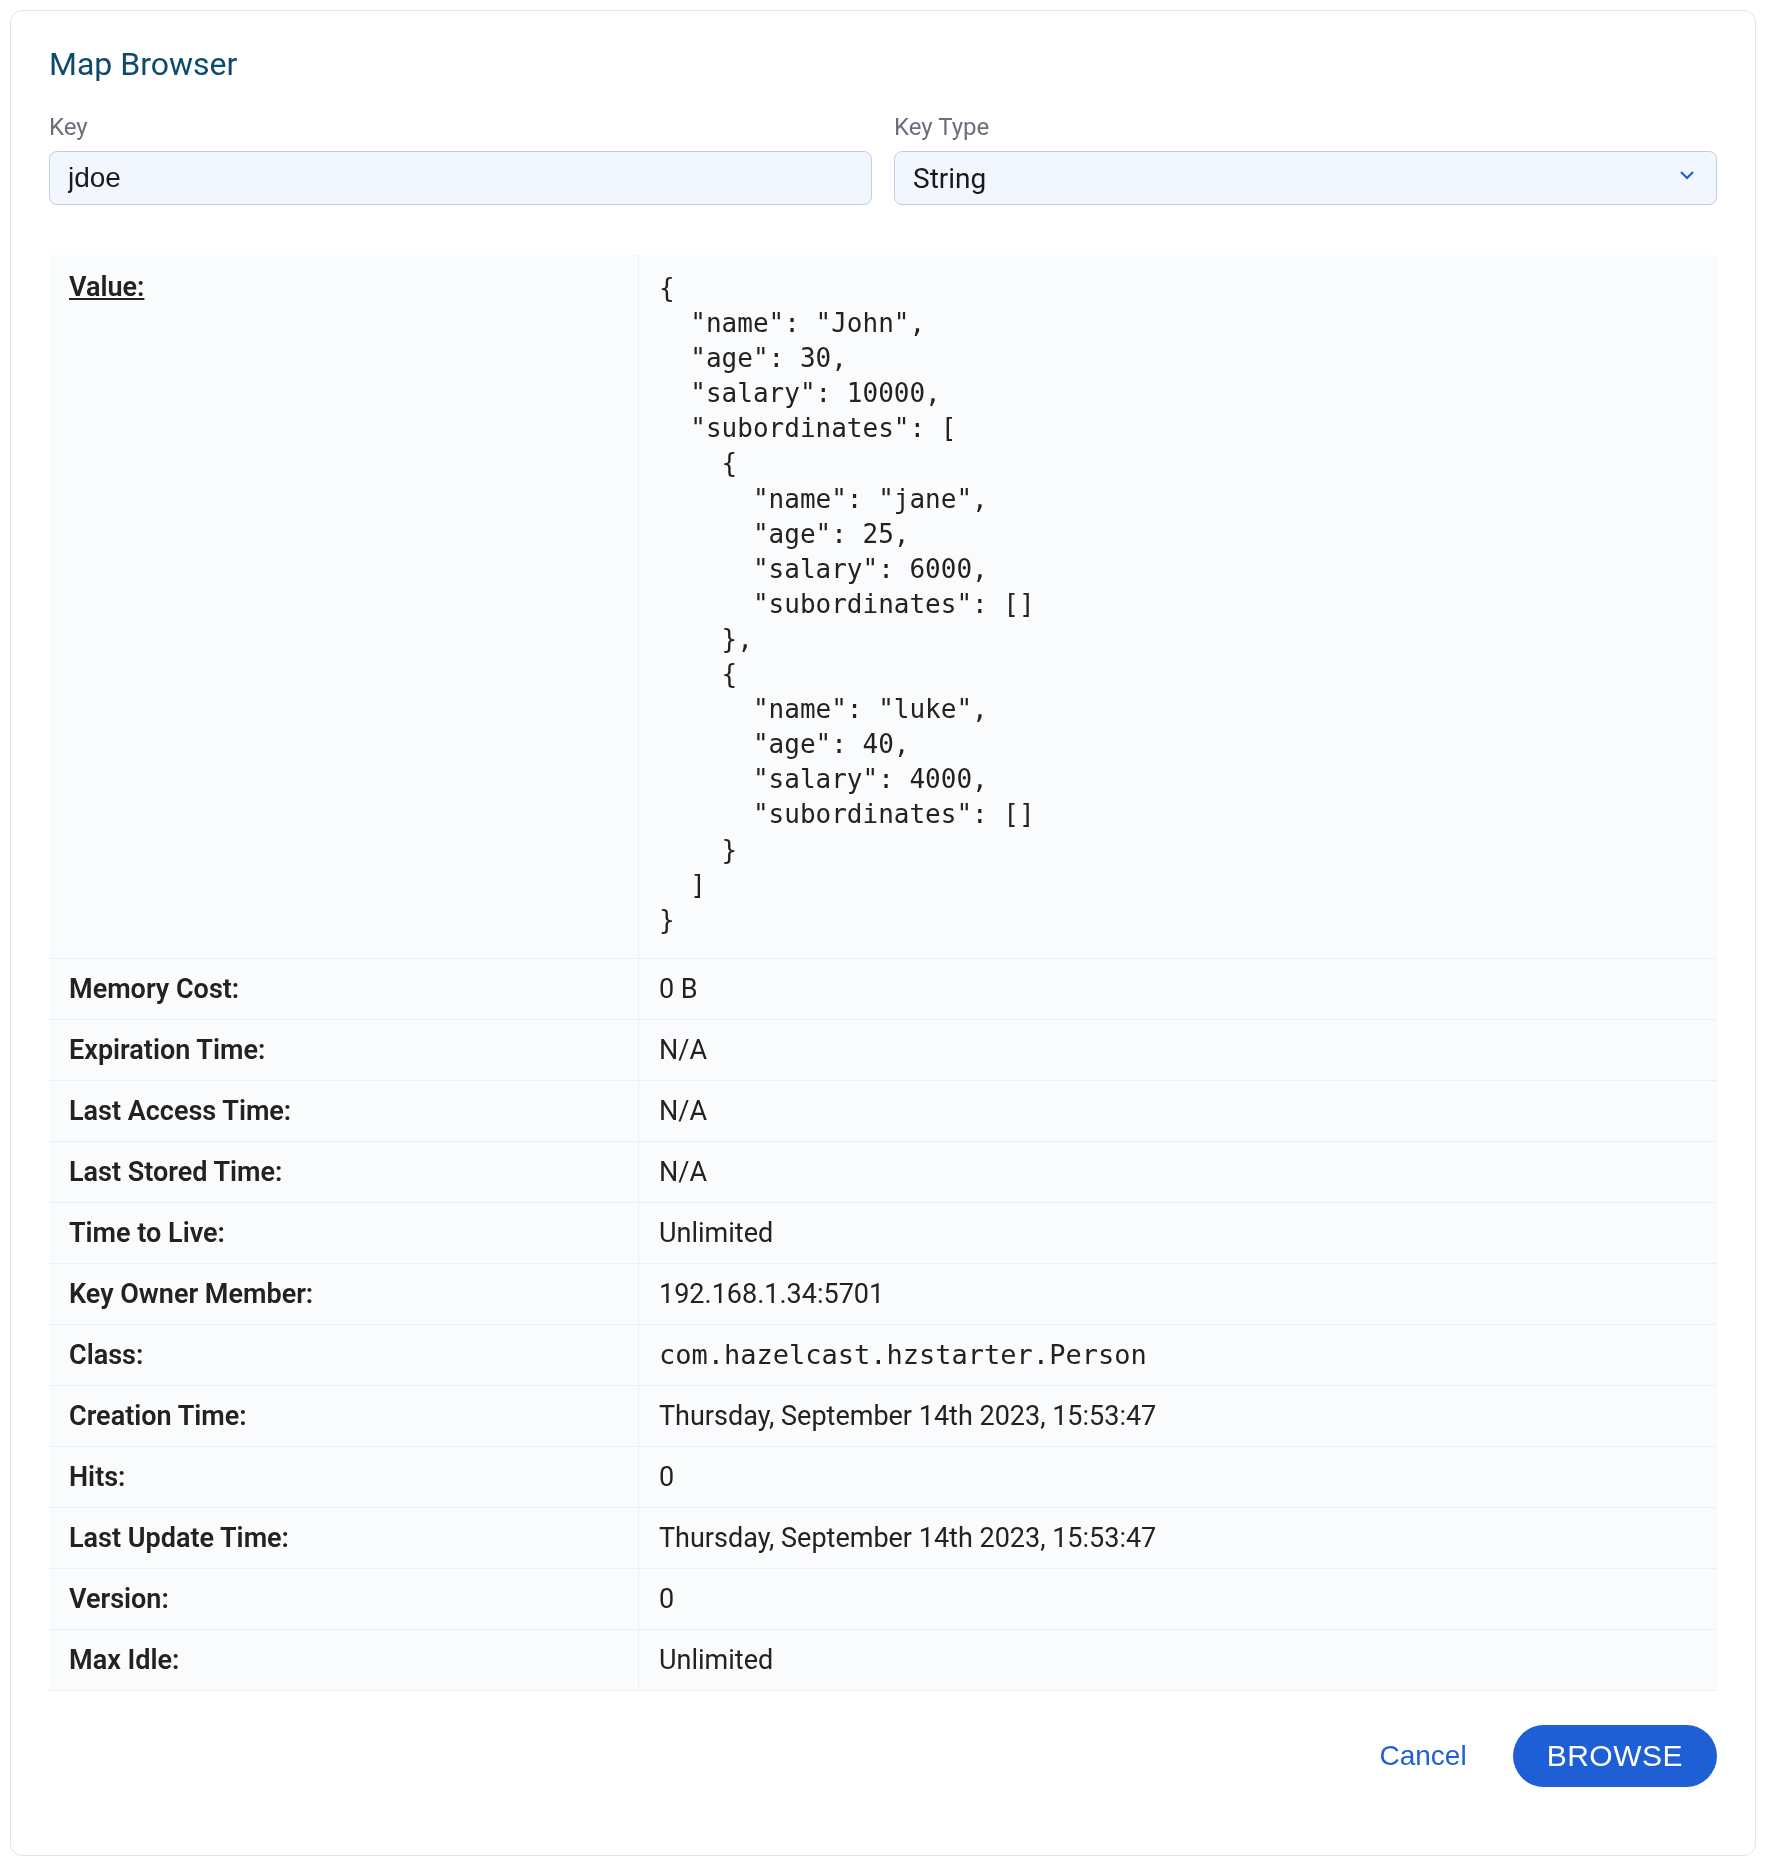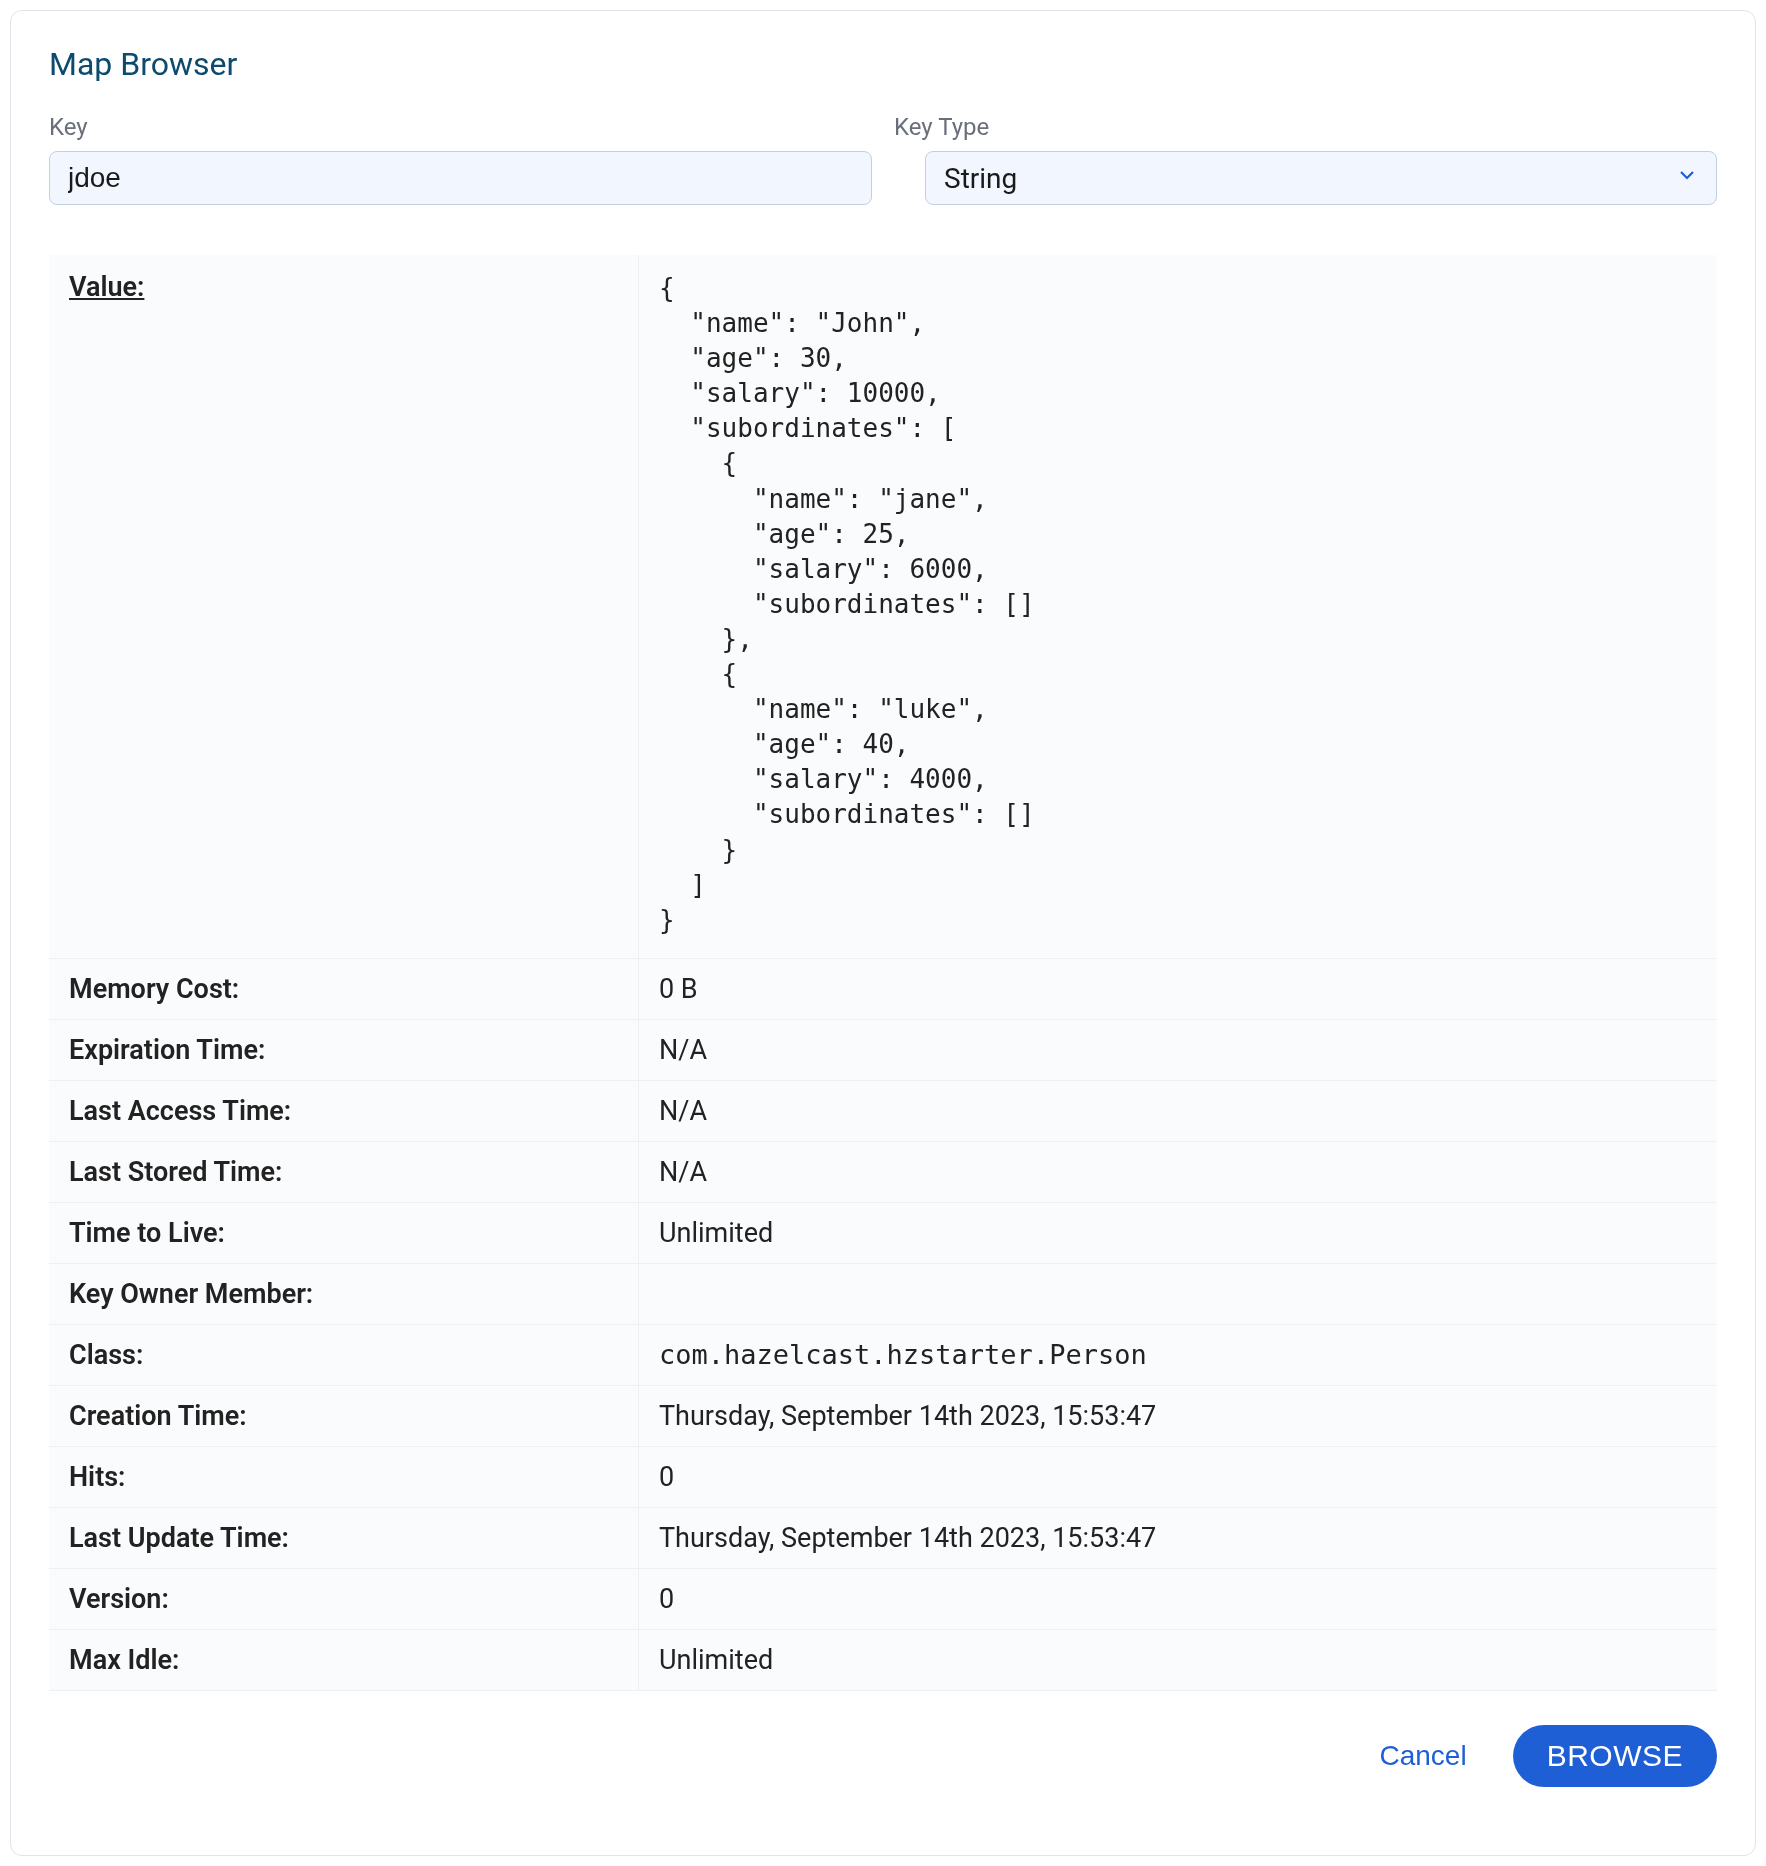--- a/index.html
+++ b/index.html
@@ -57,21 +57,20 @@
     height: 54px;
     border: 1px solid #c3cfe0;
     border-radius: 8px;
     background: #f2f6ff;
     color: #1a1a1a;
     font-size: 28px;
     padding: 0 50px 0 18px;
     display: flex;
     align-items: center;
     cursor: pointer;
-    margin-left: 31px;
   }
   .chevron {
     position: absolute;
     right: 18px;
     top: 50%;
     transform: translateY(-50%);
     pointer-events: none;
   }
   .chevron svg { width: 24px; height: 24px; stroke: #1f5fd6; stroke-width: 2.2; fill: none; }
   .details {
@@ -202,20 +201,21 @@
         <div class="row">
           <div class="row-label">Last Stored Time:</div>
           <div class="row-value">N/A</div>
         </div>
         <div class="row">
           <div class="row-label">Time to Live:</div>
           <div class="row-value">Unlimited</div>
         </div>
         <div class="row">
           <div class="row-label">Key Owner Member:</div>
+          <div class="row-value">192.168.1.34:5701</div>
         </div>
         <div class="row">
           <div class="row-label">Class:</div>
           <div class="row-value mono">com.hazelcast.hzstarter.Person</div>
         </div>
         <div class="row">
           <div class="row-label">Creation Time:</div>
           <div class="row-value">Thursday, September 14th 2023, 15:53:47</div>
         </div>
         <div class="row">

